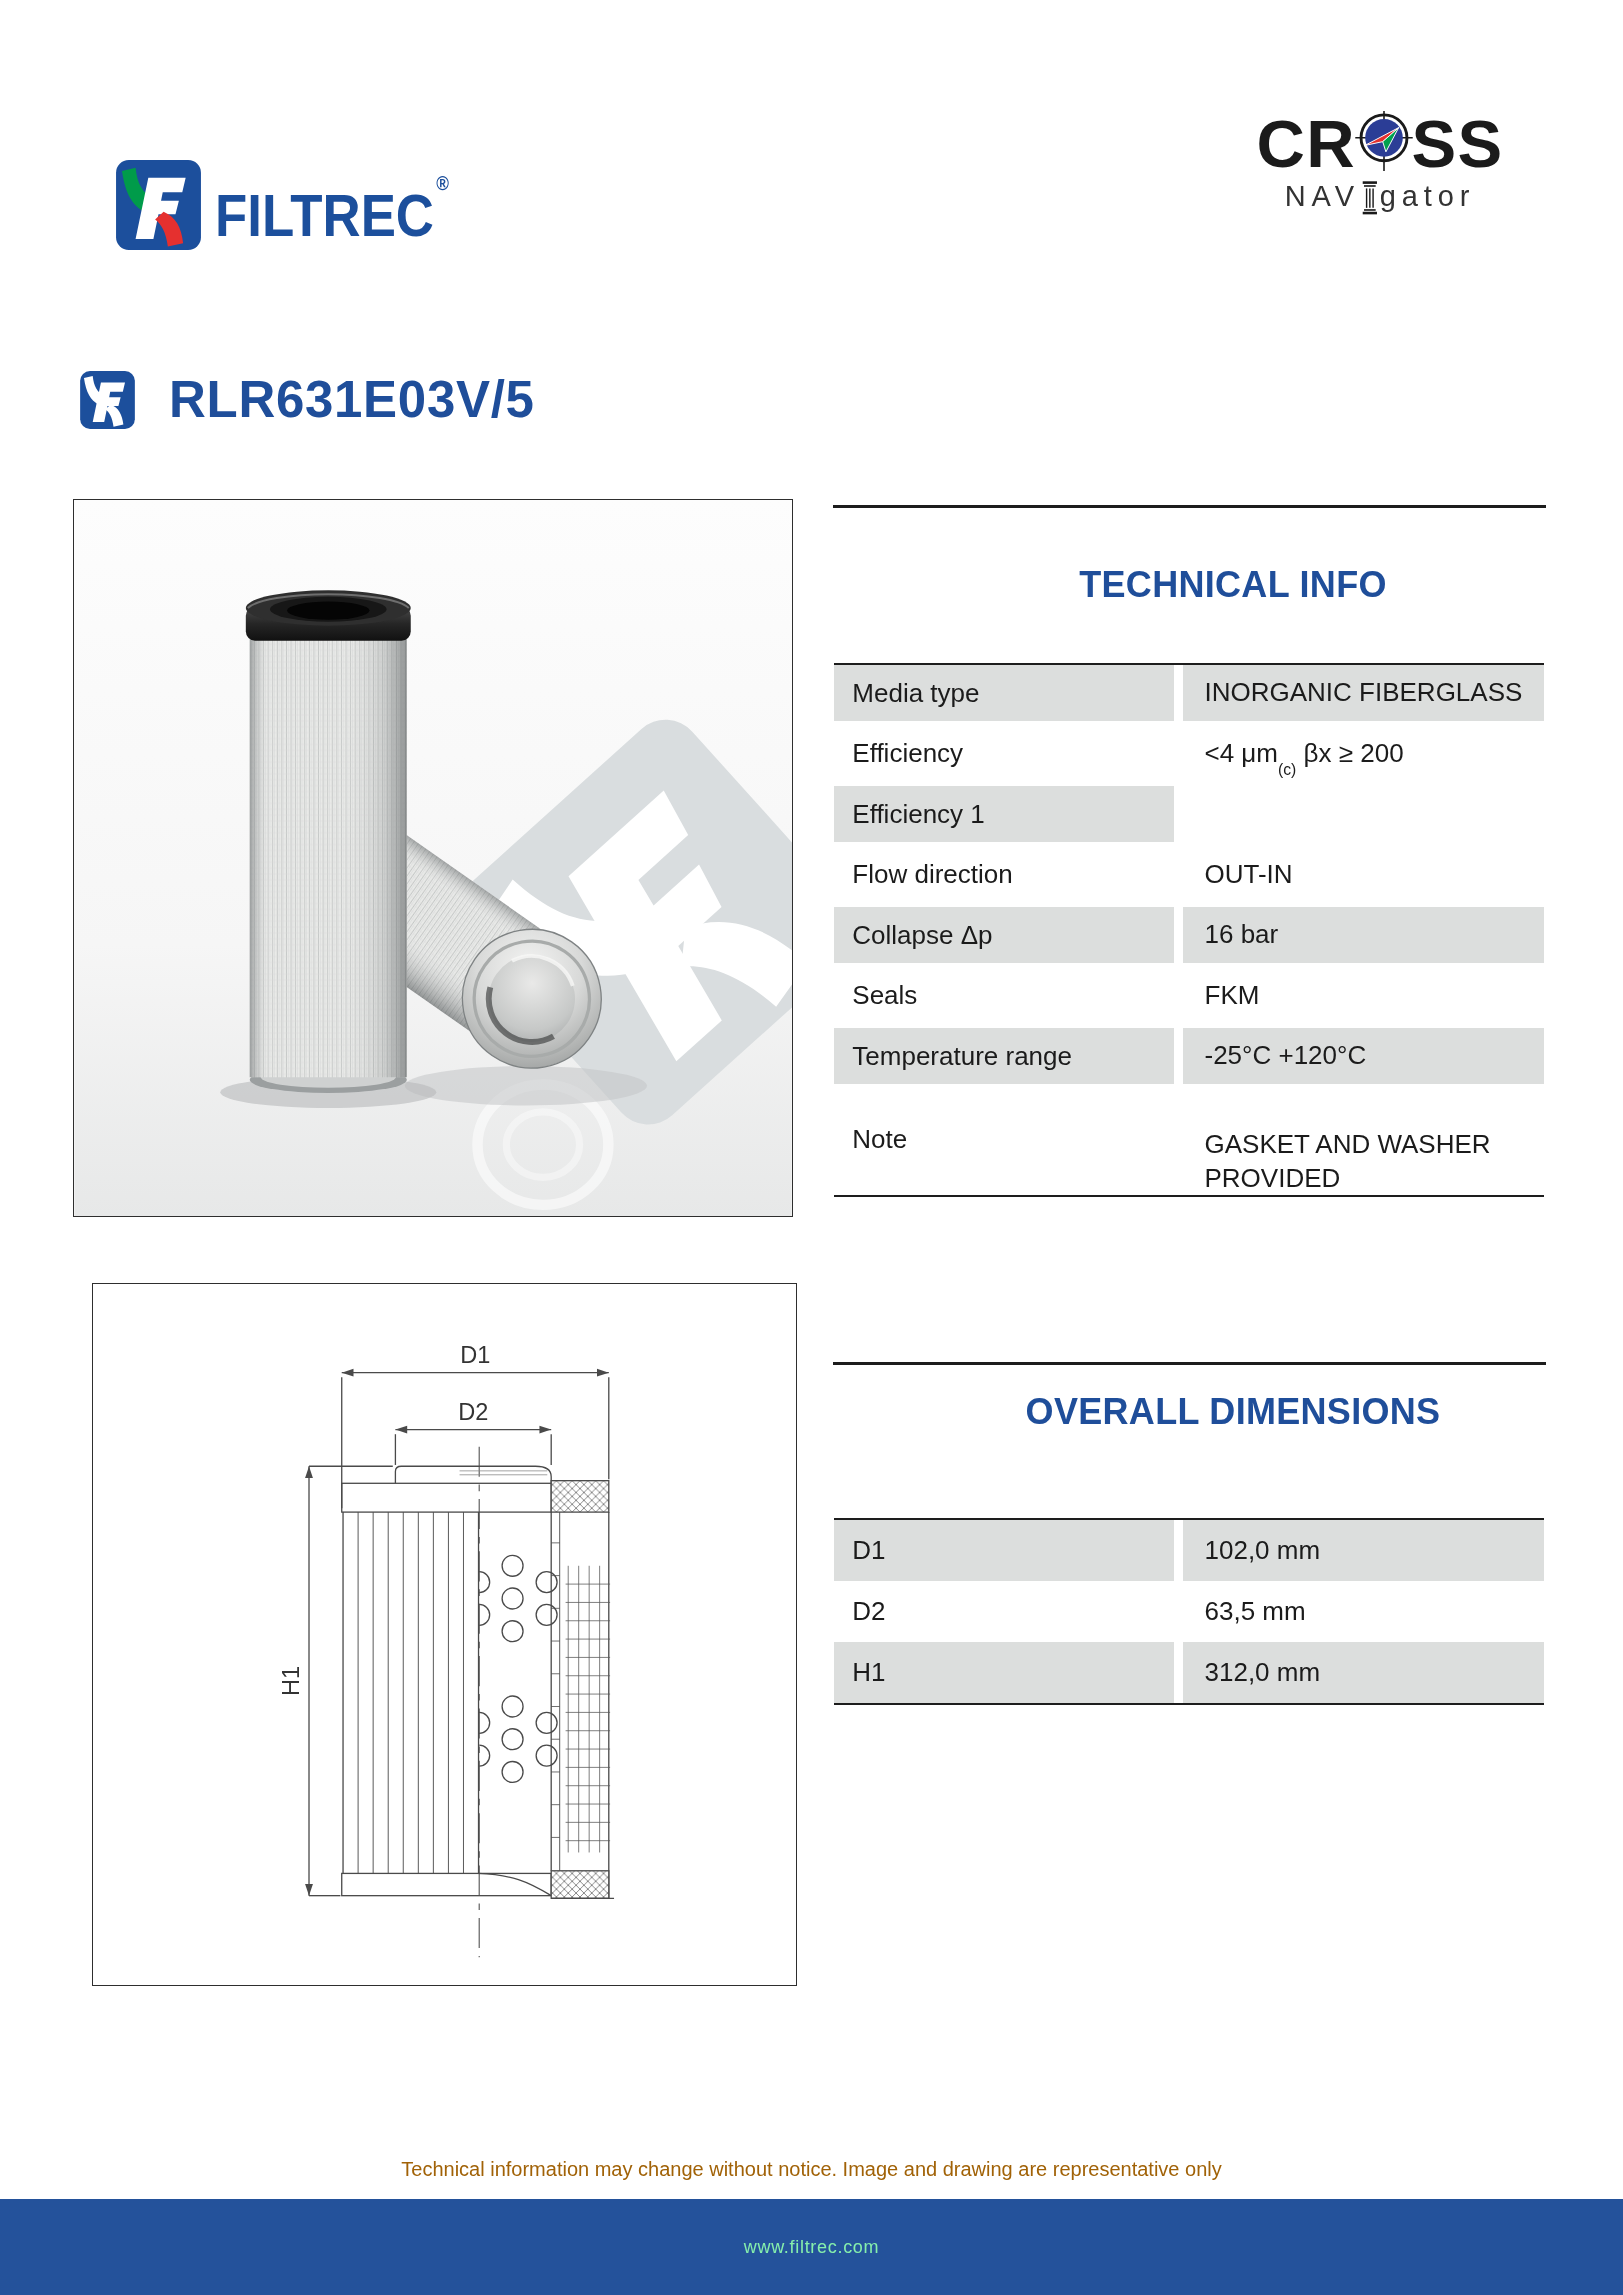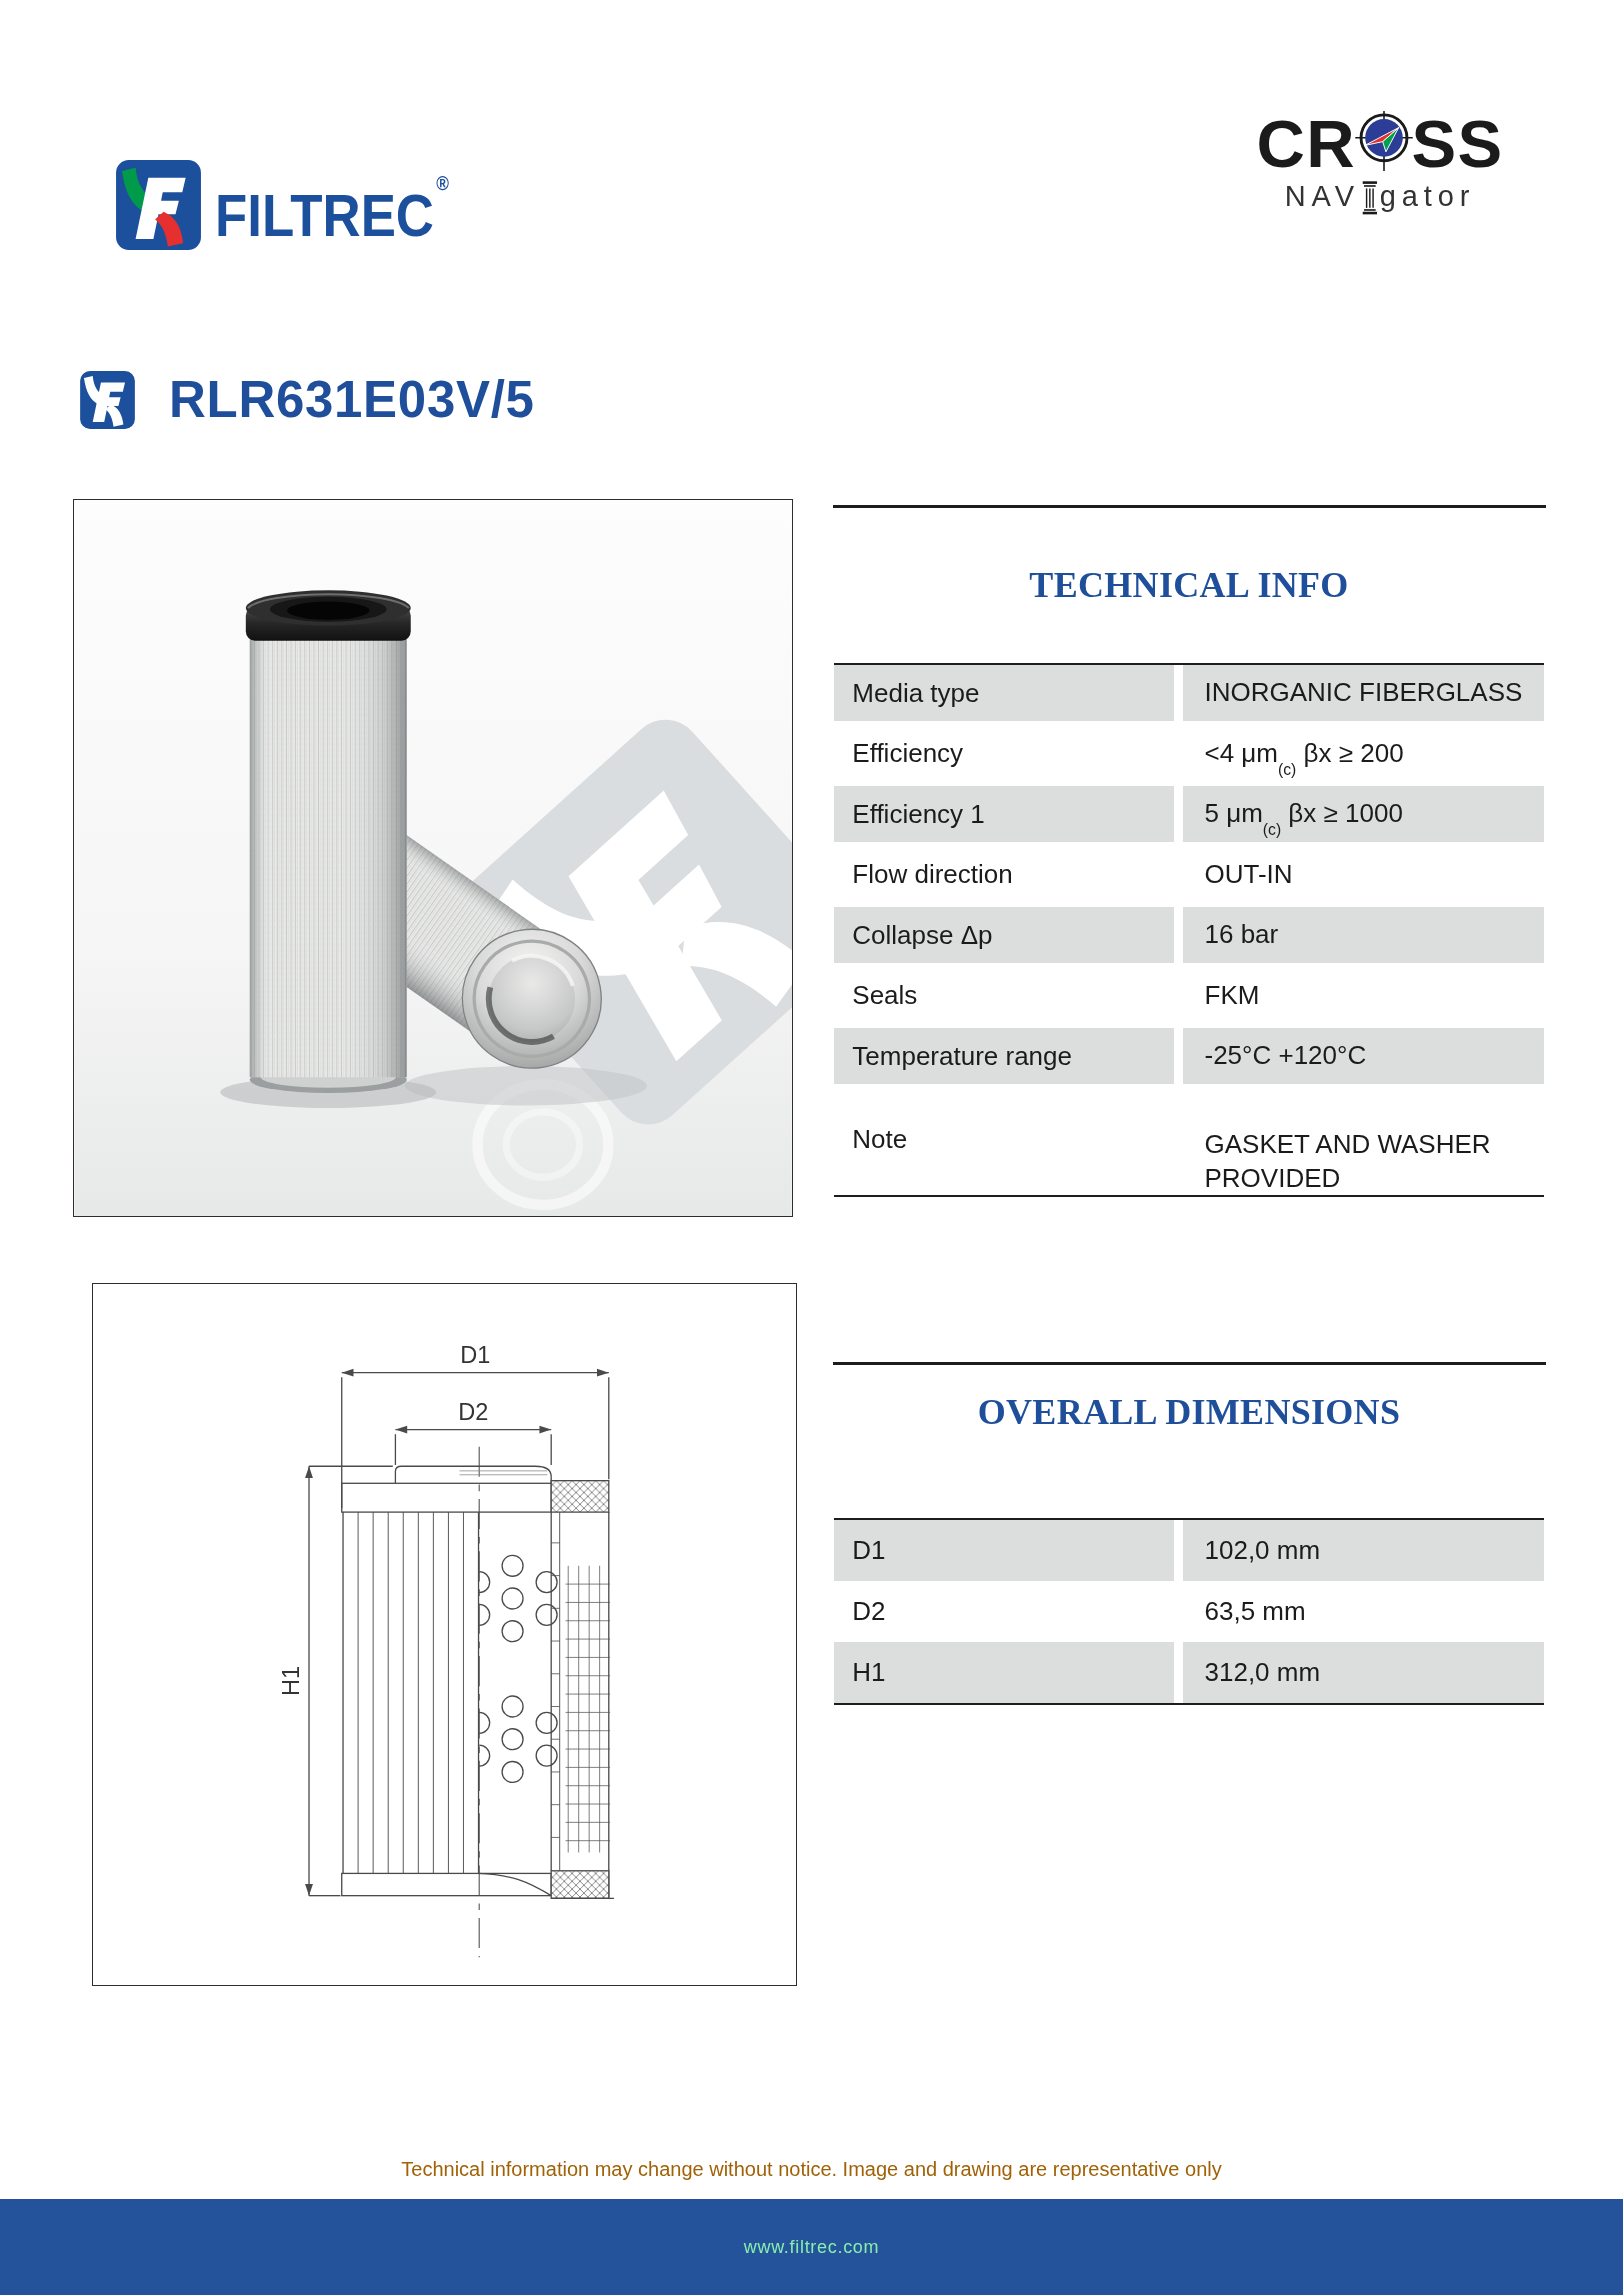--- a/index.html
+++ b/index.html
@@ -28,22 +28,22 @@
   .photo-box{position:absolute;left:73px;top:499px;width:720px;height:718px;
              border:1.3px solid #2E2E2E;box-sizing:border-box;background:#fff;}
   .drawing-box{position:absolute;left:92px;top:1283px;width:705px;height:703px;
              border:1.3px solid #2E2E2E;box-sizing:border-box;background:#fff;}
   .photo-box svg,.drawing-box svg{display:block;width:100%;height:100%;}
 
   
   .rule{position:absolute;background:#1D1D1D;height:3.3px;width:713px;left:833px;}
   .rule-ti{top:505px;}
   .rule-od{top:1362px;}
-  .section-title{position:absolute;left:834px;width:710px;text-align:center;
-                 font-size:36px;font-weight:bold;color:#1F4E9A;letter-spacing:0.3px;font-family:Liberation Serif, serif;}
+  .section-title{position:absolute;left:878px;width:710px;text-align:center;
+                 font-size:36px;font-weight:bold;color:#1F4E9A;letter-spacing:0.3px;}
   .title-ti{top:564px;}
   .title-od{top:1391px;}
 
   
   .dtable{position:absolute;left:834px;width:710px;
           border-top:2.6px solid #1D1D1D;border-bottom:2.6px solid #1D1D1D;
           font-size:26px;color:#1B1B1B;}
   .ti-table{top:663px;}
   .od-table{top:1518px;}
   .t-row{display:flex;align-items:stretch;}
@@ -215,23 +215,20 @@
     <div class="t-row" style="height:65px">
       <div class="cell-l">Efficiency</div>
         <div class="cell-gap"></div>
       <div class="cell-v">
           <span><span>&lt;4 μm</span><sub>(c)</sub><span> βx ≥ 200</span></span>
         </div>
     </div>
     <div class="t-row g" style="height:56px">
       <div class="cell-l">Efficiency 1</div>
         <div class="cell-gap"></div>
-      <div class="cell-v">
-          <span><span>5 μm</span><sub>(c)</sub><span> βx ≥ 1000</span></span>
-        </div>
     </div>
     <div class="t-row" style="height:65px">
       <div class="cell-l">Flow direction</div>
         <div class="cell-gap"></div>
       <div class="cell-v">
           <span>OUT-IN</span>
         </div>
     </div>
     <div class="t-row g" style="height:56px">
       <div class="cell-l">Collapse Δp</div>

